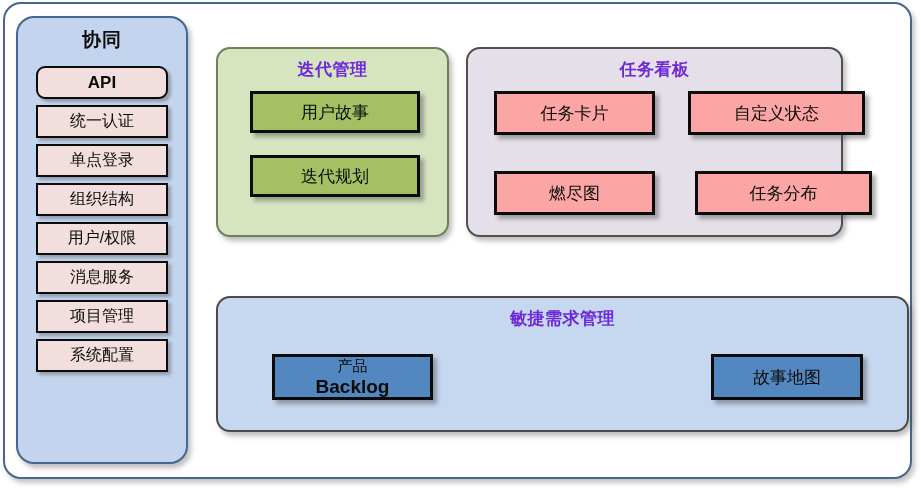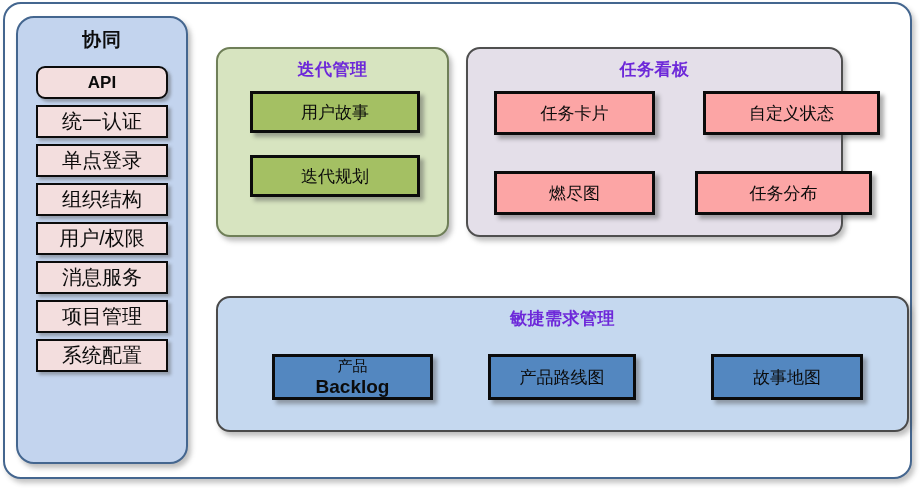--- a/index.html
+++ b/index.html
@@ -67,21 +67,21 @@
   .side-item {
     position: relative;
     height: 33px;
     margin-bottom: 6px;
     background: #f3dede;
     border: 2px solid #0b0b0b;
     box-sizing: border-box;
     display: flex;
     align-items: center;
     justify-content: center;
-    font-size: 20px;
+    font-size: 16px;
     color: #0b0b0b;
     box-shadow: 3px 3px 3px rgba(80,80,80,0.42);
   }
   .side-item.bold { font-weight: bold; font-size: 17px; border-radius: 9px; }
 
   
   .panel {
     position: absolute;
     border: 2px solid #5d5d5d;
     border-radius: 14px;
@@ -172,28 +172,27 @@
 
   <div class="panel panel-iteration">
     <div class="panel-title">迭代管理</div>
     <div class="node node-green" style="left:32px; top:42px; width:170px; height:42px;">用户故事</div>
     <div class="node node-green" style="left:32px; top:106px; width:170px; height:42px;">迭代规划</div>
   </div>
 
   <div class="panel panel-taskboard">
     <div class="panel-title">任务看板</div>
     <div class="node node-purple" style="left:26px; top:42px; width:161px; height:44px;">任务卡片</div>
-    <div class="node node-purple" style="left:235px; top:42px; width:177px; height:44px;">自定义状态</div>
+    <div class="node node-purple" style="left:220px; top:42px; width:177px; height:44px;">自定义状态</div>
     <div class="node node-purple" style="left:26px; top:122px; width:161px; height:44px;">燃尽图</div>
     <div class="node node-purple" style="left:227px; top:122px; width:177px; height:44px;">任务分布</div>
   </div>
 
   <div class="panel panel-agile">
     <div class="panel-title">敏捷需求管理</div>
     <div class="node node-blue" style="left:54px; top:56px; width:161px; height:46px;">
       <span class="bk-cn">产品</span>
         <span class="bk-en">Backlog</span>
     </div>
-    <div class="node node-blue" style="left:270px; top:56px; width:148px; height:46px;">产品路线图</div>
     <div class="node node-blue" style="left:493px; top:56px; width:152px; height:46px;">故事地图</div>
   </div>
 
 </div>
 
 </body></html>

